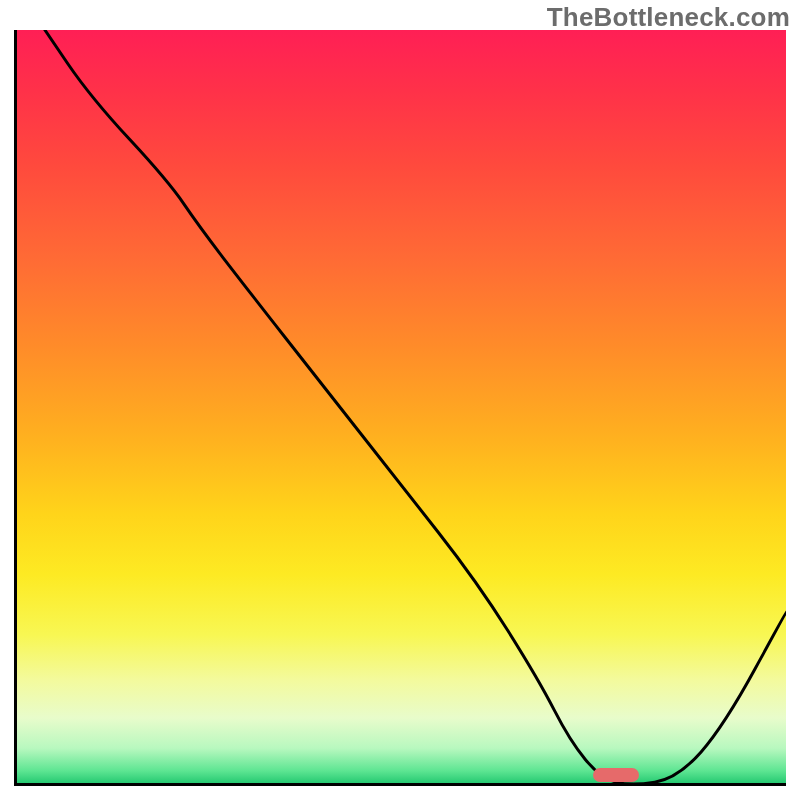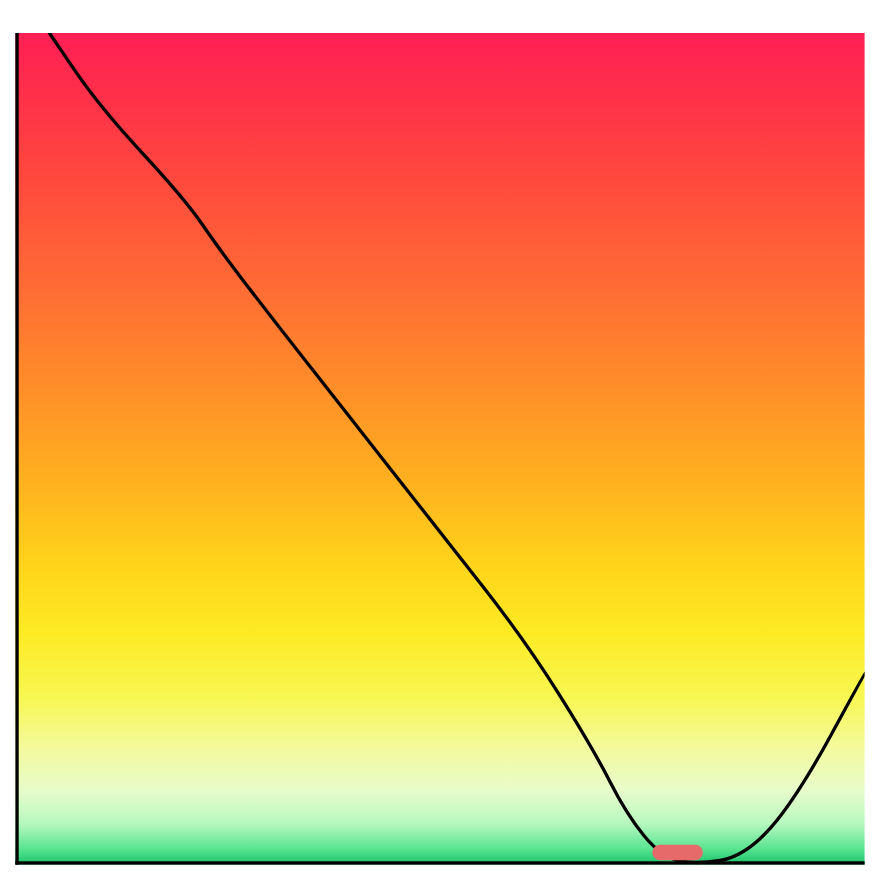--- a/index.html
+++ b/index.html
@@ -77,20 +77,21 @@
     height: 14px;
     border-radius: 7px;
     background: #e66a6a;
     z-index: 2;
   }
 </style>
 </head>
 <body>
 
 <div class="container">
+  <div class="watermark">TheBottleneck.com</div>
 
   <div class="plot-frame">
     <div class="gradient"></div>
 
     <svg class="curve" viewBox="0 0 772 756" preserveAspectRatio="none">
       <path id="curve-path" d="M 30.9 0.0 Q 30.9 0.0 54.0 34.0 Q 77.2 68.0 115.8 109.6 Q 154.4 151.2 169.8 173.9 Q 185.3 196.6 208.4 226.8 Q 231.6 257.0 270.2 306.2 Q 308.8 355.3 347.4 404.5 Q 386.0 453.6 424.6 502.7 Q 463.2 551.9 494.1 601.0 Q 525.0 650.2 540.4 680.4 Q 555.8 710.6 571.3 729.5 Q 586.7 748.4 602.2 752.2 Q 617.6 756.0 640.8 752.2 Q 663.9 748.4 687.1 722.0 Q 710.2 695.5 741.1 638.8 T 772.0 582.1" fill="none" stroke="#000" stroke-width="3" stroke-linecap="round" stroke-linejoin="round"></path>
     </svg>
 
     <div id="marker" class="marker" style="left: 579px; top: 737.66px; width: 46.32px; background: rgb(230, 106, 106);"></div>
 

